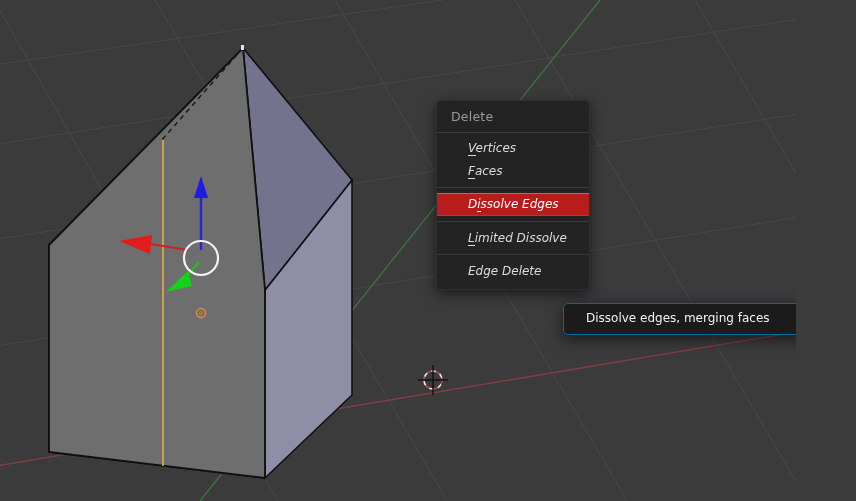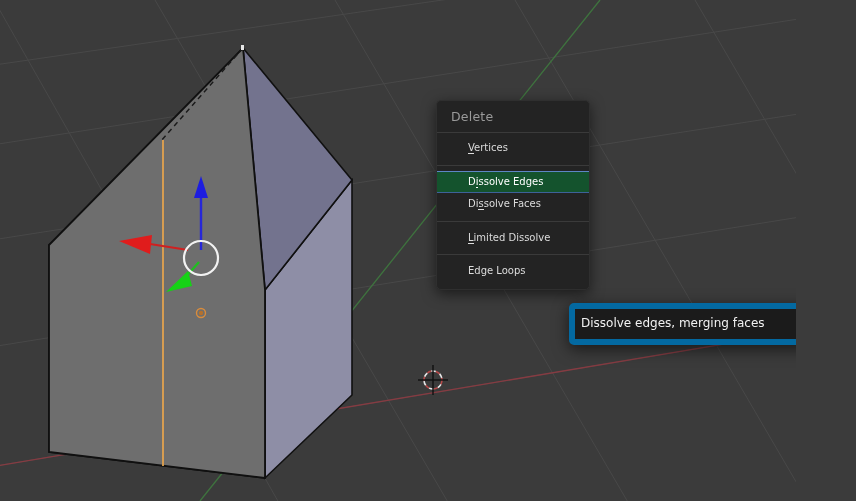--- a/index.html
+++ b/index.html
@@ -20,36 +20,37 @@
     box-shadow:0 4px 14px rgba(0,0,0,.55);
     padding:0 0 6px 0;z-index:40;
   }
   .menu-title{
     color:#9a9a9a;font-size:12.5px;padding:8px 0 7px 14px;
     letter-spacing:.2px;
   }
   .menu-sep{height:1px;background:#3a3a3a;margin:1px 0 4px 0;}
   .menu-sep.inner{margin:5px 0 5px 0;}
   .menu-item{
-    color:#dcdcdc;font-size:10px;line-height:22.5px;height:22.5px;
+    color:#dcdcdc;font-size:12px;line-height:22.5px;height:22.5px;
     padding-left:31px;white-space:nowrap;cursor:default;
     position:relative;
+    font-style:italic;
   }
-  .menu-item.sel{background:#14532d;color:#ffffff;
+  .menu-item.sel{background:#b91c1c;color:#ffffff;
                  border-top:1px solid #5d86c4;border-bottom:1px solid #3d6299;
                  height:20.5px;line-height:20.5px;}
   .menu-item u{text-decoration:none;border-bottom:1px solid currentColor;
                padding-bottom:0px;}
 
   
   #tooltip{
     position:absolute;left:563px;top:303px;width:252px;
-    background:#1b1b1b;border:6px solid #0369a1;border-radius:5px;
+    background:#1b1b1b;border:1px solid #0369a1;border-radius:5px;
     box-shadow:0 4px 16px rgba(0,0,0,.6);
-    padding:7px 10px 8px 6px;z-index:60;margin-left:6px;
+    padding:7px 10px 8px 22px;z-index:60;
   }
   .tt-main{color:#f2f2f2;font-size:12px;line-height:15px;white-space:nowrap;}
   .tt-py{color:#8e8e8e;font-size:11.5px;line-height:15px;margin-top:4px;
          font-family:"DejaVu Sans Mono","Liberation Mono",monospace;
          white-space:nowrap;}
 </style>
 </head>
 <body>
 
 <div id="app">
@@ -123,27 +124,27 @@
         <circle cx="201" cy="258" r="17" fill="none" stroke="#f2f2f2" stroke-width="2.2"></circle>
       </g>
     </svg>
   </div>
 
   <div id="delete-menu">
     <div class="menu-title">Delete</div>
     <div class="menu-sep"></div>
     <div id="menu-items">
         <div class="menu-item"><u>V</u>ertices</div>
+        <div class="menu-item"><u>F</u>aces</div>
         <div class="menu-sep inner"></div>
         <div class="menu-item sel">D<u>i</u>ssolve Edges</div>
-        <div class="menu-item">Di<u>s</u>solve Faces</div>
         <div class="menu-sep inner"></div>
         <div class="menu-item"><u>L</u>imited Dissolve</div>
         <div class="menu-sep inner"></div>
-        <div class="menu-item">Edge Loops</div>
+        <div class="menu-item">Edge Delete</div>
       </div>
   </div>
 
   <div id="tooltip">
     <div class="tt-main">Dissolve edges, merging faces</div>
   </div>
 
 </div>
 
 </body></html>

